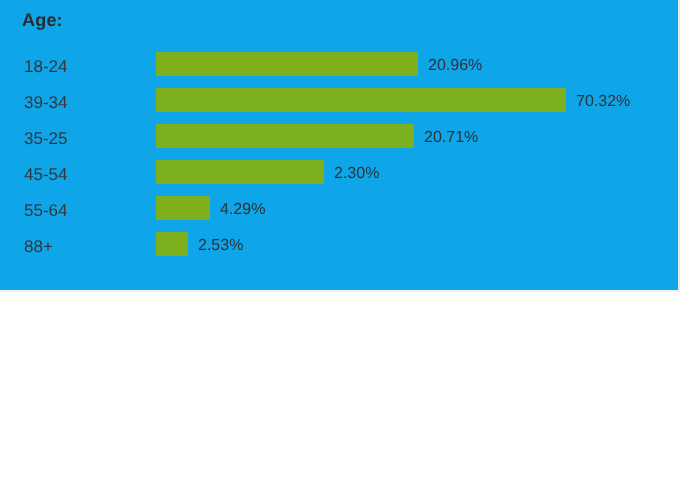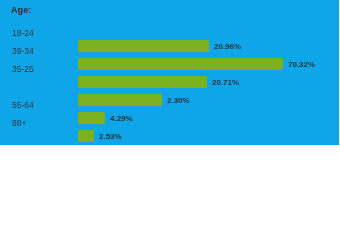--- a/index.html
+++ b/index.html
@@ -46,24 +46,23 @@
     top: 2px;
     width: 60px;
     font-size: 8.5px;
     color: #33373b;
     line-height: 12px;
     white-space: nowrap;
   }
   .bar-track {
     position: absolute;
     left: 78px;
-    top: 15px;
+    top: 1px;
     height: 12px;
     width: 250px;
-    font-weight: bold;
   }
   .bar-fill {
     position: absolute;
     left: 0;
     top: 0;
     height: 12px;
     background: #7cb01e;
   }
   .value-label {
     position: absolute;
@@ -101,20 +100,21 @@
 
     <div class="bar-row">
       <div class="cat-label">35-25</div>
       <div class="bar-track">
         <div class="bar-fill" style="width: 129px; background: rgb(124, 176, 30);"></div>
         <div class="value-label" style="left: 134px;">20.71%</div>
       </div>
     </div>
 
     <div class="bar-row">
+      <div class="cat-label">45-54</div>
       <div class="bar-track">
         <div class="bar-fill" style="width: 84px; background: rgb(124, 176, 30);"></div>
         <div class="value-label" style="left: 89px;">2.30%</div>
       </div>
     </div>
 
     <div class="bar-row">
       <div class="cat-label">55-64</div>
       <div class="bar-track">
         <div class="bar-fill" style="width: 27px; background: rgb(124, 176, 30);"></div>

